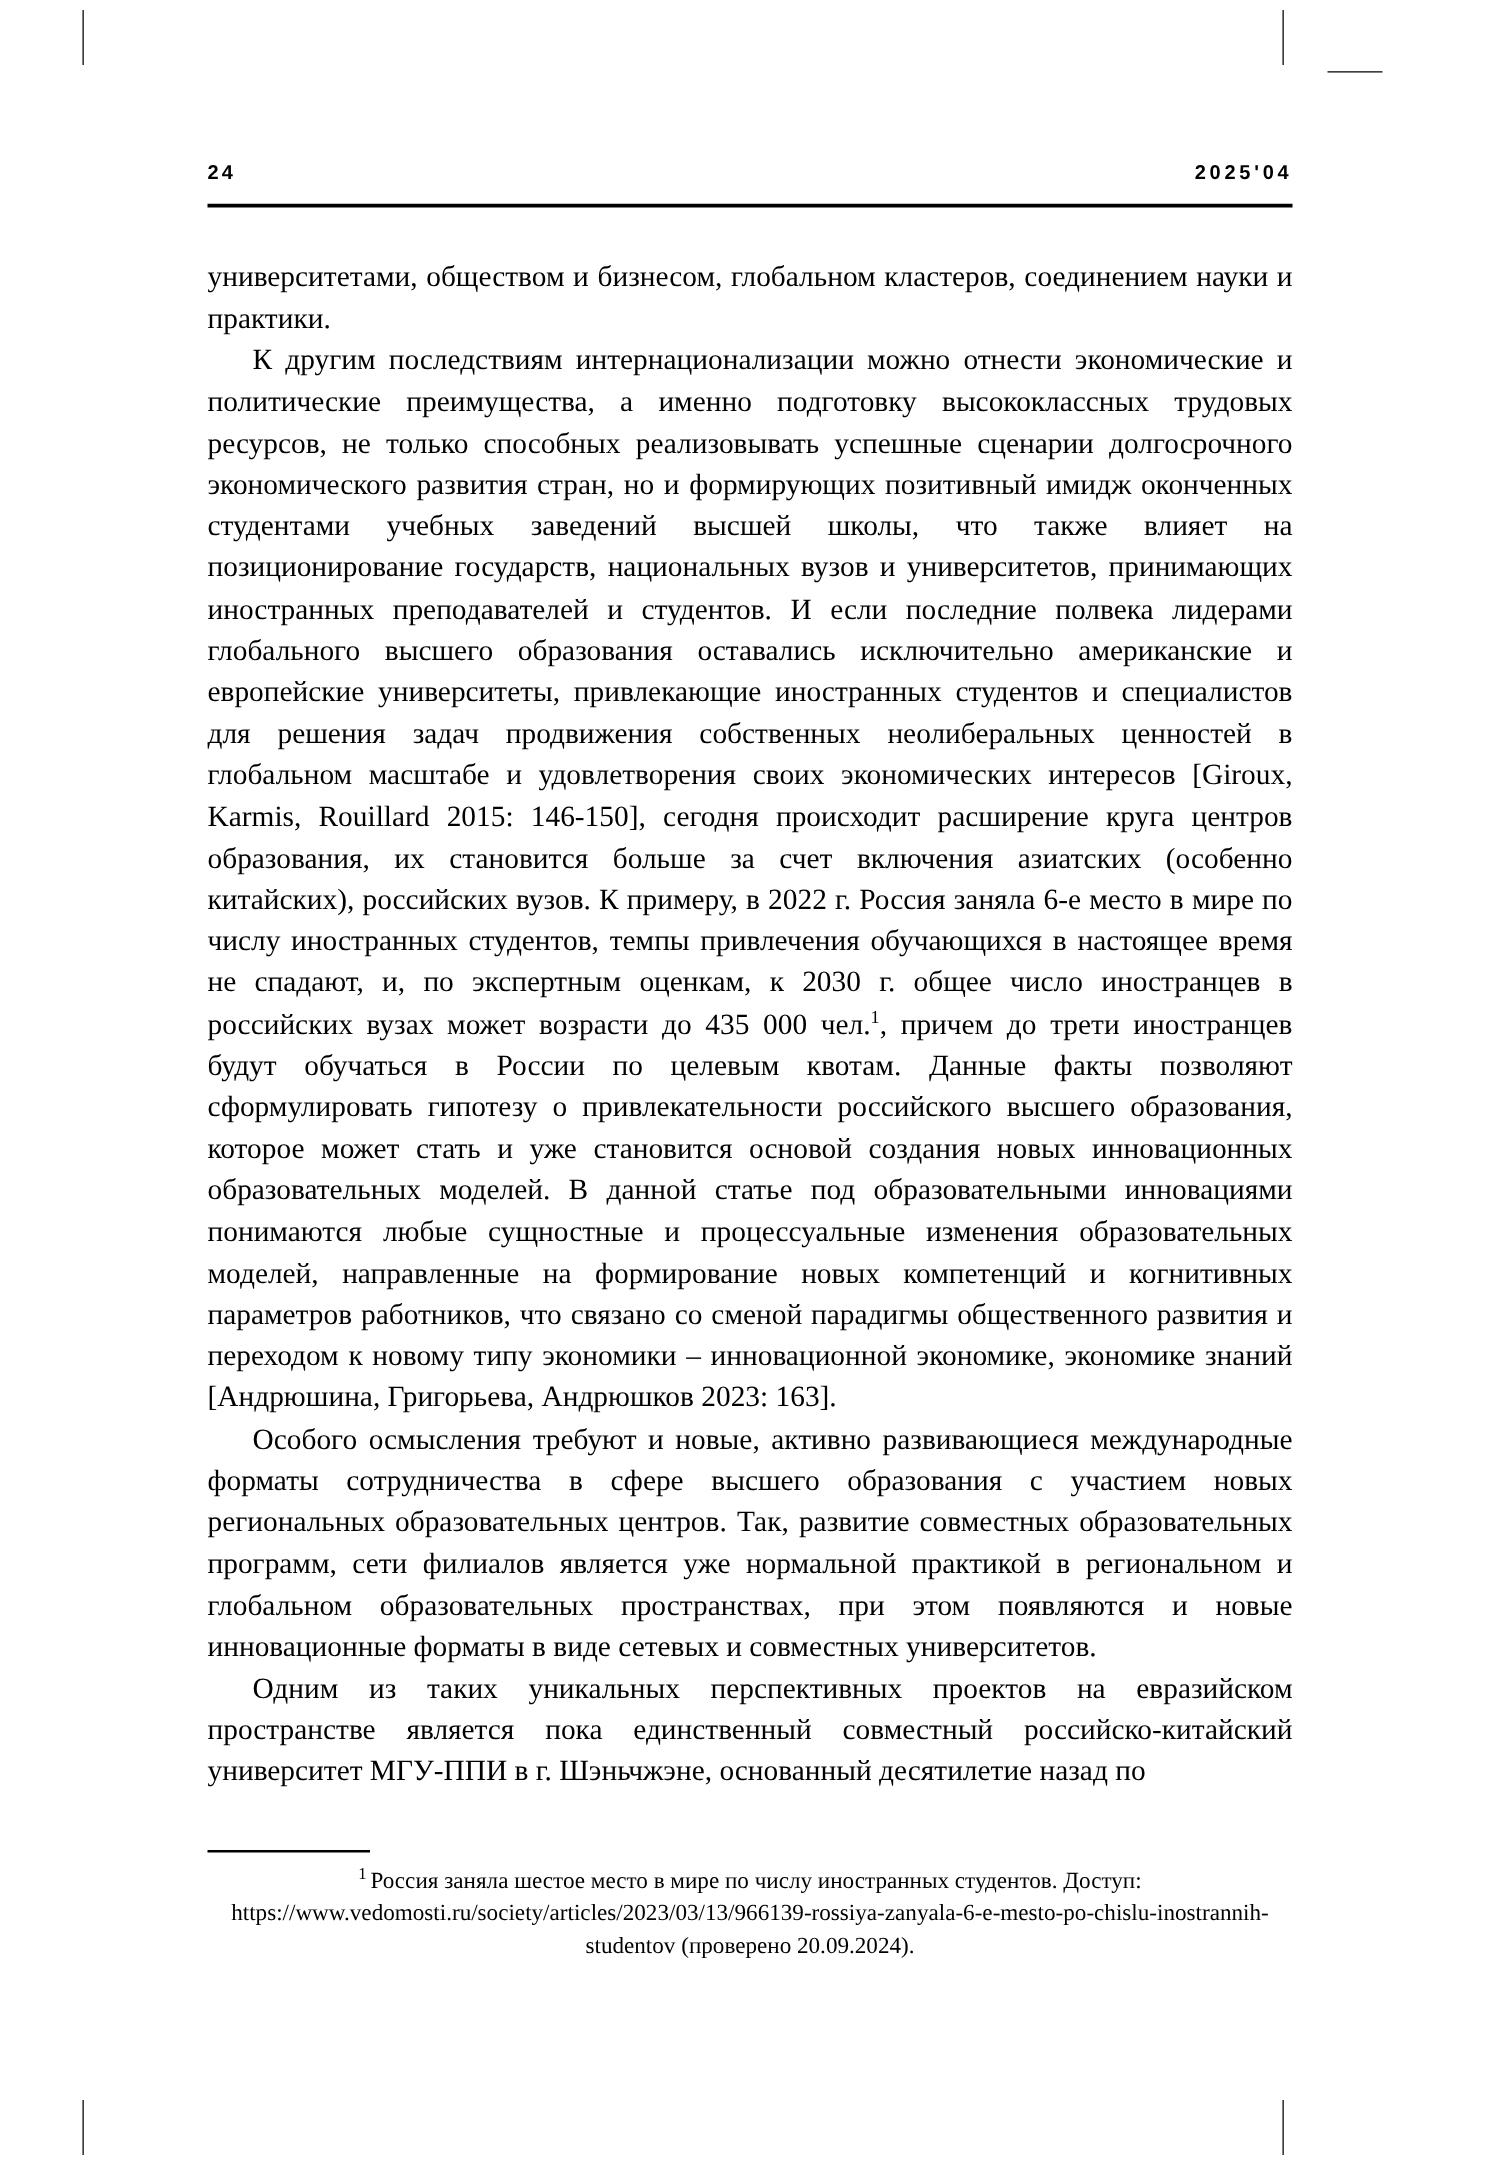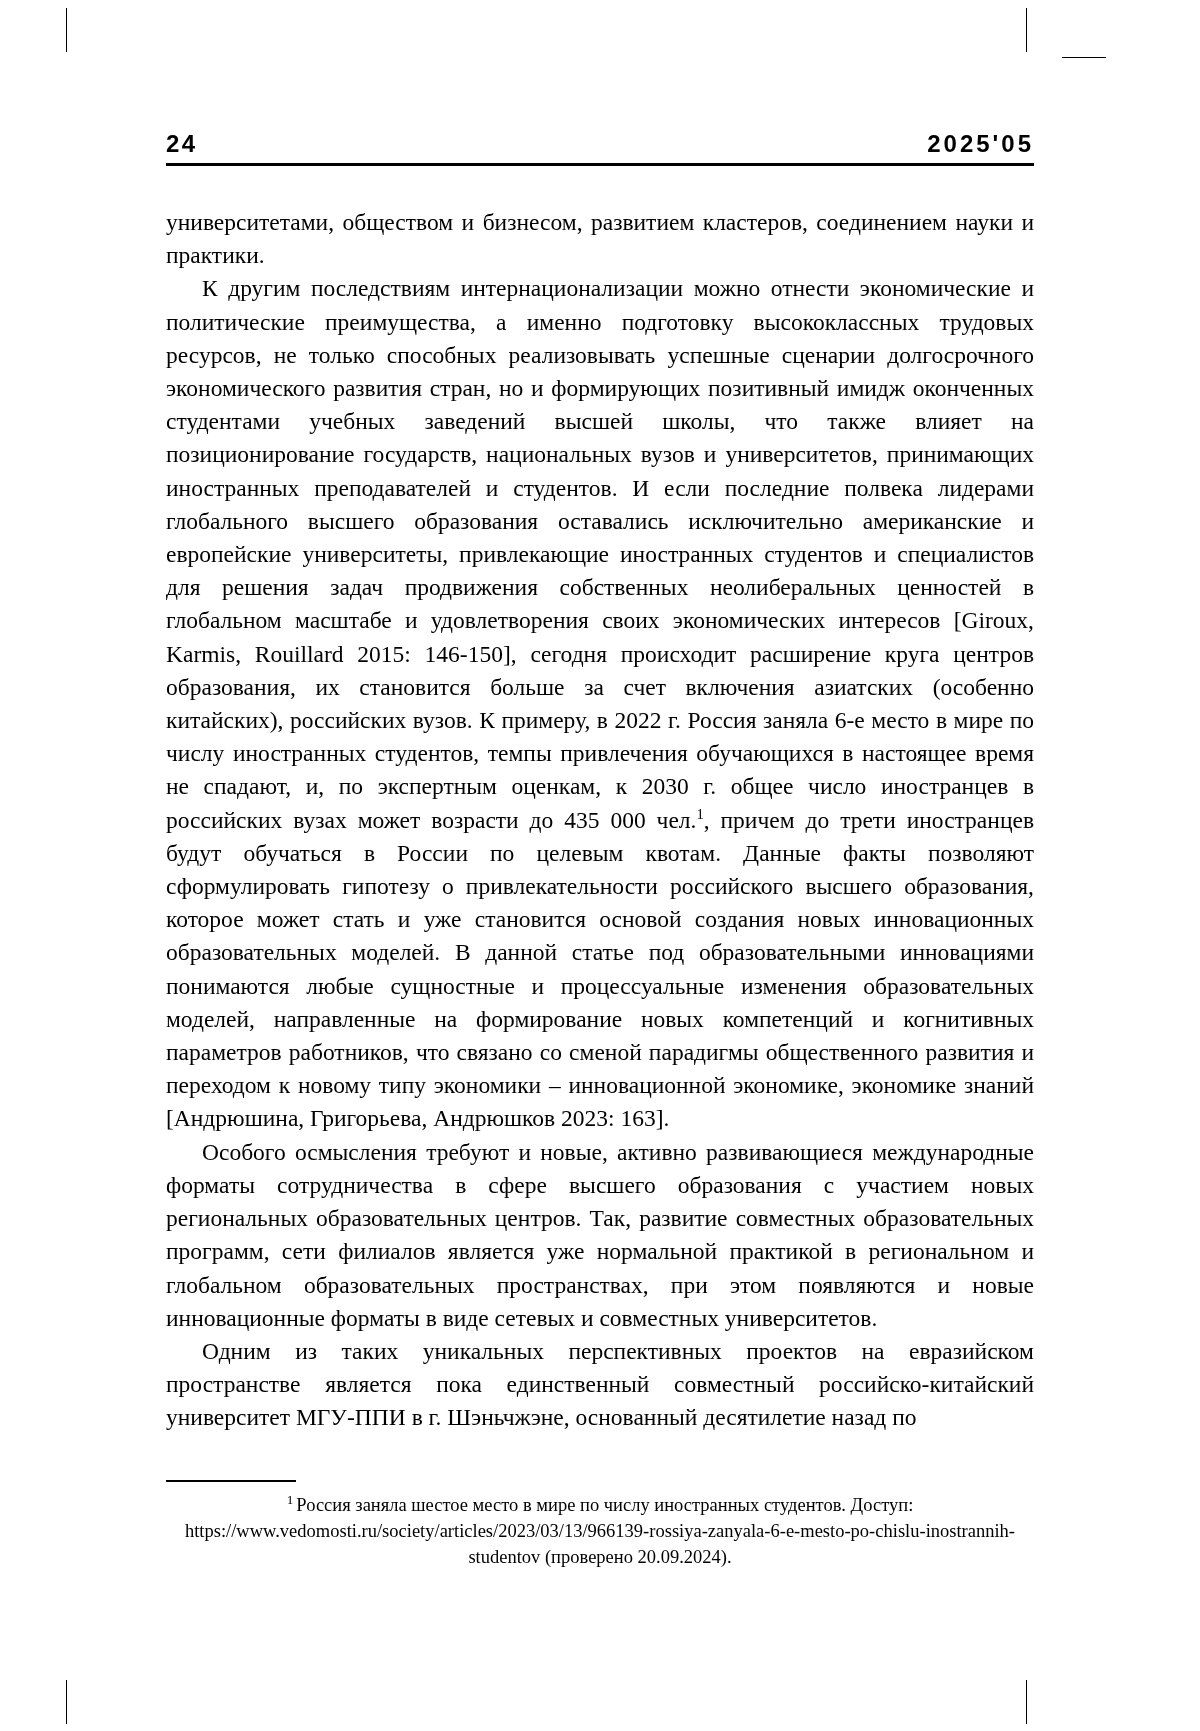--- a/index.html
+++ b/index.html
@@ -38,21 +38,21 @@
   
   .runhead {
     position: absolute;
     left: 166px;
     top: 130px;
     width: 868px;
     display: flex;
     align-items: center;
     justify-content: space-between;
     font-family: "Liberation Sans", "DejaVu Sans", sans-serif;
-    font-size: 24px;
+    font-size: 16px;
     font-weight: bold;
     letter-spacing: 2.5px;
     gap: 24px;
   }
   .runhead .folio { flex: 0 0 auto; }
   .runhead .journal {
     flex: 1 1 auto;
     text-align: center;
     letter-spacing: 4px;
   }
@@ -121,26 +121,26 @@
 <div class="page">
 
   <div class="crop-mark cm-tl-v"></div>
   <div class="crop-mark cm-tr-v"></div>
   <div class="crop-mark cm-tl-h"></div>
   <div class="crop-mark cm-bl-v"></div>
   <div class="crop-mark cm-br-v"></div>
 
   <div class="runhead">
     <span class="folio">24</span>
-    <span class="issue">2025'05</span>
+    <span class="issue">2025'04</span>
   </div>
   <div class="runhead-rule"></div>
 
   <div class="body-col">
-    <p class="noindent">университетами, обществом и бизнесом, развитием кластеров, соединением науки и практики.</p>
+    <p class="noindent">университетами, обществом и бизнесом, глобальном кластеров, соединением науки и практики.</p>
     <p class="indent"><span>К другим последствиям интернационализации можно отнести экономические и политические преимущества, а именно подготовку высококлассных трудовых ресурсов, не только способных реализовывать успешные сценарии долгосрочного экономического развития стран, но и формирующих позитивный имидж оконченных студентами учебных заведений высшей школы, что также влияет на позиционирование государств, национальных вузов и университетов, принимающих иностранных преподавателей и студентов. И если последние полвека лидерами глобального высшего образования оставались исключительно американские и европейские университеты, привлекающие иностранных студентов и специалистов для решения задач продвижения собственных неолиберальных ценностей в глобальном масштабе и удовлетворения своих экономических интересов [Giroux, Karmis, Rouillard 2015: 146-150], сегодня происходит расширение круга центров образования, их становится больше за счет включения азиатских (особенно китайских), российских вузов. К примеру, в 2022 г. Россия заняла 6-е место в мире по числу иностранных студентов, темпы привлечения обучающихся в настоящее время не спадают, и, по экспертным оценкам, к 2030 г. общее число иностранцев в российских вузах может возрасти до 435 000 чел.</span><sup class="fn">1</sup><span>, причем до трети иностранцев будут обучаться в России по целевым квотам. Данные факты позволяют сформулировать гипотезу о привлекательности российского высшего образования, которое может стать и уже становится основой создания новых инновационных образовательных моделей. В данной статье под образовательными инновациями понимаются любые сущностные и процессуальные изменения образовательных моделей, направленные на формирование новых компетенций и когнитивных параметров работников, что связано со сменой парадигмы общественного развития и переходом к новому типу экономики – инновационной экономике, экономике знаний [Андрюшина, Григорьева, Андрюшков 2023: 163].</span></p>
     <p class="indent">Особого осмысления требуют и новые, активно развивающиеся международные форматы сотрудничества в сфере высшего образования с участием новых региональных образовательных центров. Так, развитие совместных образовательных программ, сети филиалов является уже нормальной практикой в региональном и глобальном образовательных пространствах, при этом появляются и новые инновационные форматы в виде сетевых и совместных университетов.</p>
     <p class="indent">Одним из таких уникальных перспективных проектов на евразийском пространстве является пока единственный совместный российско-китайский университет МГУ-ППИ в г. Шэньчжэне, основанный десятилетие назад по</p>
   </div>
 
   <div class="footnote-rule"></div>
   <div class="footnote">
     <span class="fn-marker">1</span><span>Россия заняла шестое место в мире по числу иностранных студентов. Доступ: https://www.vedomosti.ru/society/articles/2023/03/13/966139-rossiya-zanyala-6-e-mesto-po-chislu-inostrannih-studentov (проверено 20.09.2024).</span>
   </div>
 

